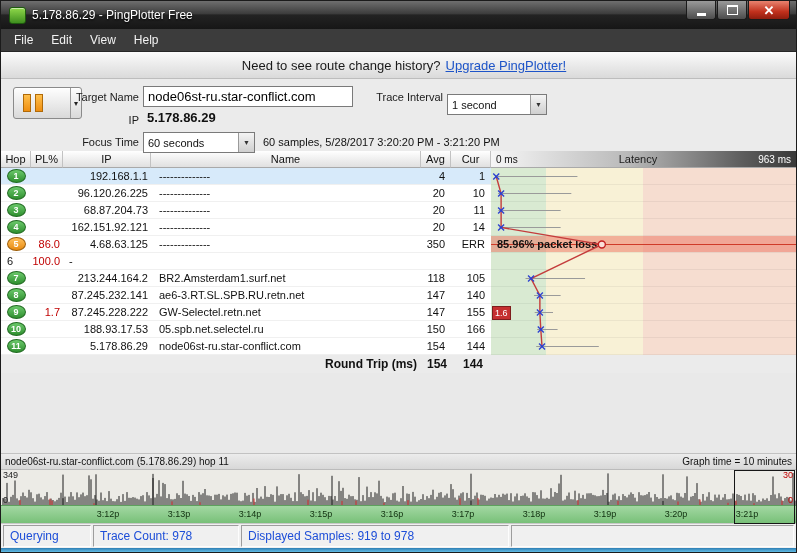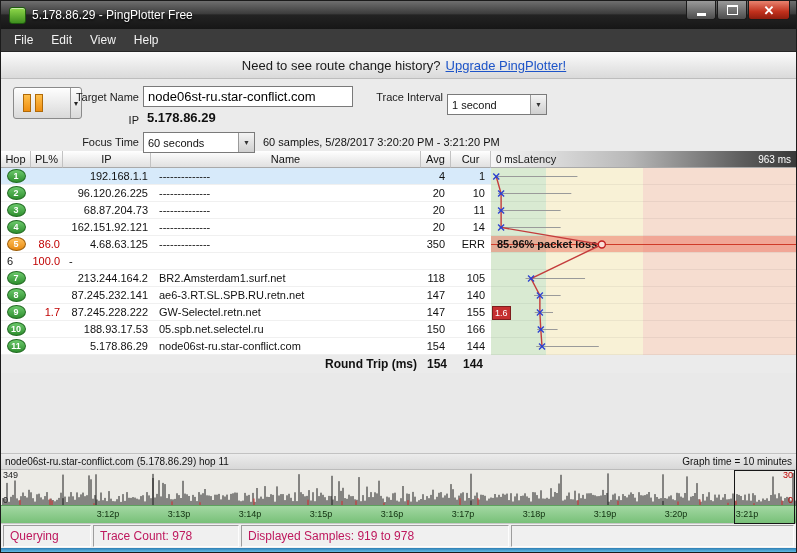--- a/index.html
+++ b/index.html
@@ -41,21 +41,21 @@
   .sel-interval{left:446px;top:7px;width:100px;margin-top:8px;}
   .sel-focus{left:142px;top:53px;width:112px;}
   .samples{position:absolute;left:262px;top:57px;font-size:11px;color:#111;}
 
   
   .grid{display:grid;grid-template-columns:30px 32px 88px 270px 30px 40px 1fr;}
   .table-header{height:17px;flex:0 0 auto;font-size:11px;color:#111;}
   .th{background:linear-gradient(#ffffff,#e0e0e0);border-right:1px solid #c2c2c2;border-bottom:1px solid #a9a9a9;display:flex;align-items:center;justify-content:center;height:17px;box-sizing:border-box;}
   .th-graph{background:linear-gradient(to right,#f6f6f6,#b9b9b9 45%,#5e5e5e 82%,#393939);border-bottom:1px solid #a9a9a9;display:flex;align-items:center;height:17px;box-sizing:border-box;padding:0 5px;}
   .th-graph .ax-min{font-size:10px;color:#111;}
-  .th-graph .ax-title{flex:1;font-size:11px;color:#1c1c1c;}
+  .th-graph .ax-title{flex:1;text-align:center;font-size:11px;color:#1c1c1c;}
   .th-graph .ax-max{font-size:10px;color:#fff;}
   .trace-rows{position:relative;height:187px;flex:0 0 auto;background:#fff;}
   .trow{height:17px;font-size:11px;color:#111;}
   .tc{height:17px;display:flex;align-items:center;box-sizing:border-box;border-bottom:1px solid #f0f0f0;background:#fff;overflow:hidden;white-space:nowrap;}
   .trow.selected .tc:not(.gcell){background:#d7eafa;}
   .hop-cell{justify-content:center;}
   .hop-plain{justify-content:flex-start;padding-left:6px;}
   .badge{display:inline-flex;align-items:center;justify-content:center;width:17px;height:12px;border-radius:50%;font-size:9px;font-weight:bold;color:#fff;}
   .badge-green{background:linear-gradient(#6cc96c,#2f8f2f);border:1px solid #1f6a1f;}
   .badge-orange{background:linear-gradient(#ffc15e,#e88a10);border:1px solid #9c5c06;}
@@ -84,21 +84,21 @@
   .timeline-header{height:15px;background:linear-gradient(#ececec,#d8d8d8);border-top:1px solid #c2c2c2;border-bottom:1px solid #bbb;display:flex;align-items:center;justify-content:space-between;font-size:10px;color:#111;padding:0 4px;flex:0 0 auto;}
   .timeline{position:relative;height:53px;flex:0 0 auto;background:#ecebe6;}
   .tl-spikes{position:absolute;left:0;top:0;}
   .tl-band{position:absolute;left:0;right:0;bottom:0;height:17px;background:linear-gradient(#a3d8a3,#78c078);border-top:1px solid #5ea05e;}
   .tl-xlabel{position:absolute;top:3px;font-size:9px;color:#10300f;transform:translateX(-50%);}
   .tl-ylabel{position:absolute;font-size:9px;color:#222;}
   .tl-ylabel.red{color:#c00000;}
   .focus-rect{position:absolute;left:733px;top:0;width:59px;height:52px;border:1px solid #161616;background:transparent;}
 
   
-  .statusbar{height:22px;background:#f0f0f0;border-top:1px solid #c8c8c8;display:flex;align-items:stretch;font-size:12px;color:#be185d;flex:0 0 auto;padding:1px 2px;gap:2px;}
+  .statusbar{height:22px;background:#f0f0f0;border-top:1px solid #c8c8c8;display:flex;align-items:stretch;font-size:12px;color:#1d4ed8;flex:0 0 auto;padding:1px 2px;gap:2px;}
   .status-seg{border:1px solid;border-color:#9d9d9d #fdfdfd #fdfdfd #9d9d9d;display:flex;align-items:center;padding-left:6px;box-sizing:border-box;}
   .seg-state{width:88px;}
   .seg-count{width:146px;}
   .seg-displayed{width:268px;}
   .seg-rest{flex:1;}
   .bottom-edge{height:4px;background:linear-gradient(#2d7db3,#62bce4);flex:0 0 auto;}
 </style>
 </head>
 <body>
 

